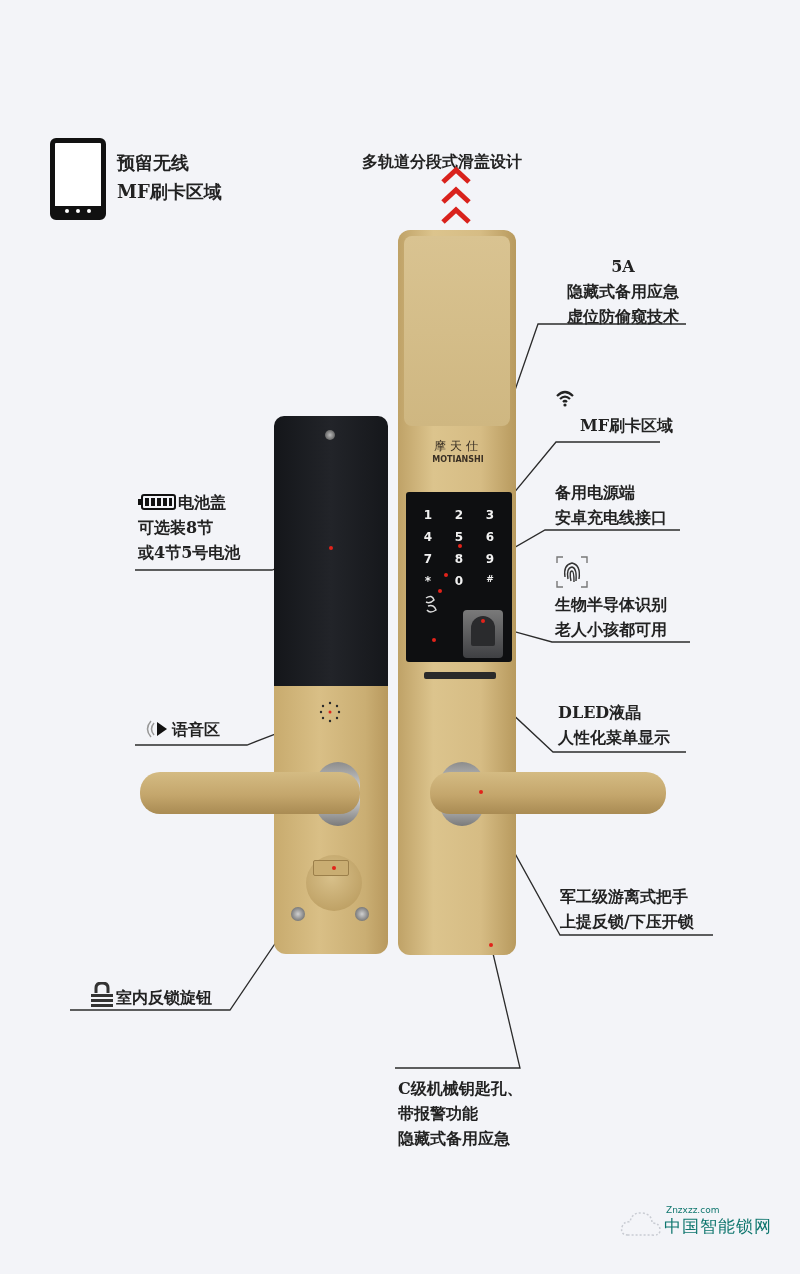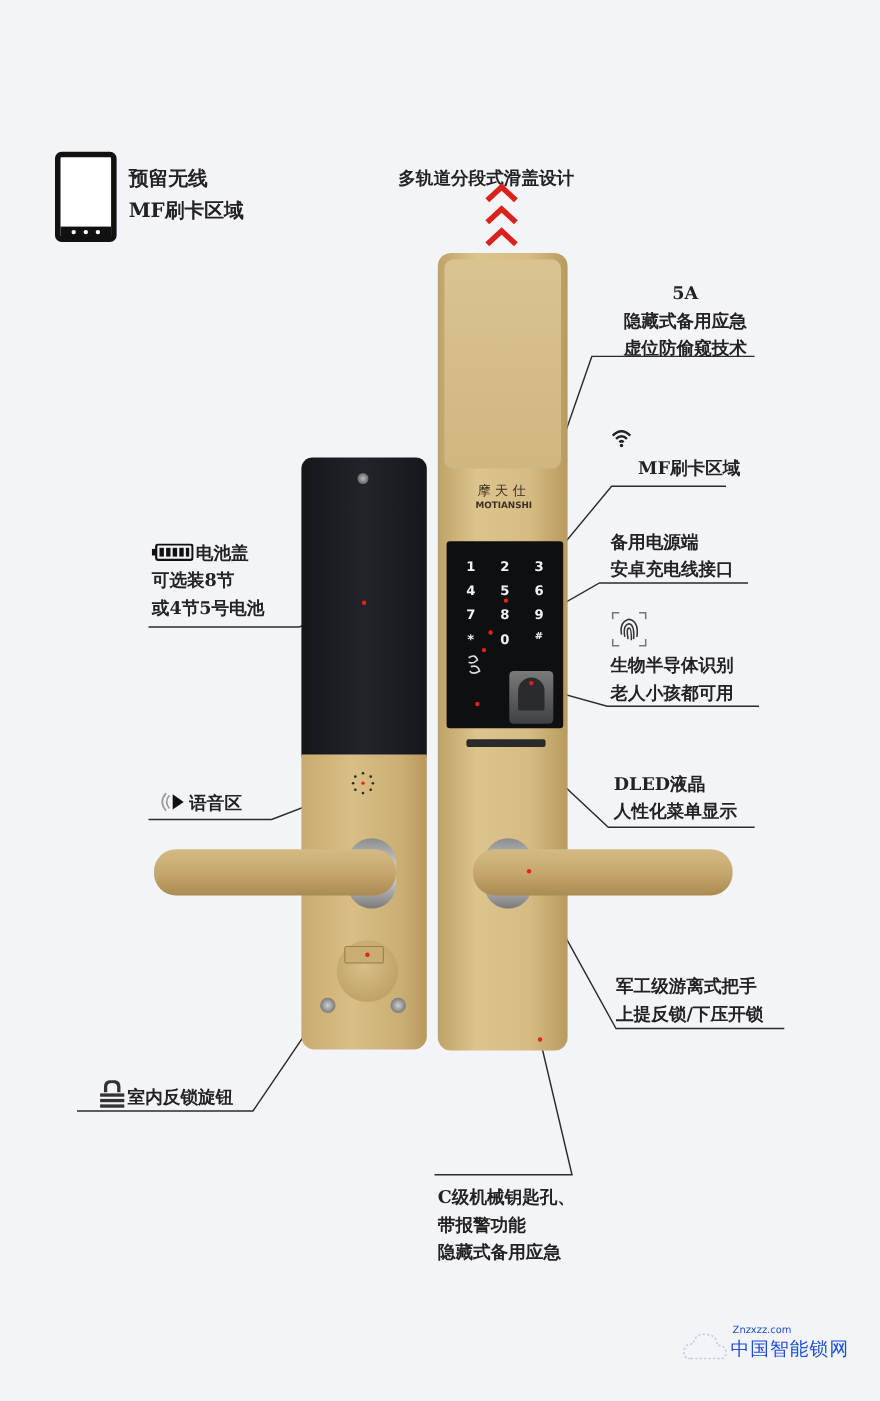--- a/index.html
+++ b/index.html
@@ -26,21 +26,21 @@
   .fp-in{position:absolute;left:8px;top:6px;width:24px;height:30px;background:#2a2b2d;border-radius:12px 12px 2px 2px;}
   .slot{left:424px;top:672px;width:72px;height:7px;background:#2a2a2a;border-radius:2px;}
   .brand-cn{left:418px;top:438px;width:80px;text-align:center;font-size:12px;font-weight:normal;letter-spacing:4px;color:#3a3024;}
   .brand-en{left:412px;top:455px;width:92px;text-align:center;font-size:8px;font-weight:bold;font-family:"DejaVu Sans","Liberation Sans",sans-serif;color:#3a3024;}
   .handle{height:42px;border-radius:20px;background:linear-gradient(180deg,#d4bb83,#c4a66c 55%,#a98b53);}
   .rose{width:44px;height:64px;border-radius:22px;background:linear-gradient(180deg,#8c8c8c,#dcdcdc 50%,#7a7a7a);}
   .knob{left:306px;top:855px;width:56px;height:56px;border-radius:50%;background:radial-gradient(circle at 45% 40%,#d8c08a,#b69759);}
   .knob-bar{left:313px;top:860px;width:34px;height:14px;background:#c9ad72;border:1px solid #9b7f4a;border-radius:2px;}
   .screw{width:14px;height:14px;border-radius:50%;background:radial-gradient(circle,#d0d0d0,#555);}
   .reddot{position:absolute;width:4px;height:4px;border-radius:50%;background:#e2231a;}
-  .watermark{left:620px;top:1205px;color:#1d4ed8;font-family:"DejaVu Sans","Liberation Sans",sans-serif;}
+  .watermark{left:620px;top:1205px;color:#0f766e;font-family:"DejaVu Sans","Liberation Sans",sans-serif;}
   .watermark .small{font-size:9px;position:absolute;left:46px;top:0;}
   .watermark .big{font-size:17px;position:absolute;left:44px;top:10px;letter-spacing:1px;text-align:right;}
 </style>
 </head>
 <body>
 
 <svg class="leaders">
   <g stroke="#2b2b2b" stroke-width="1.3" fill="none">
 
     <polyline points="686,324 538,324 460,548"></polyline>

